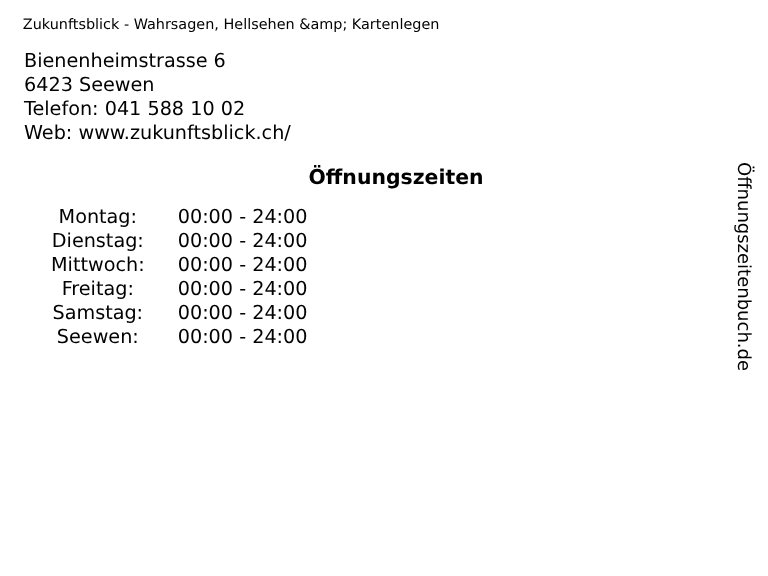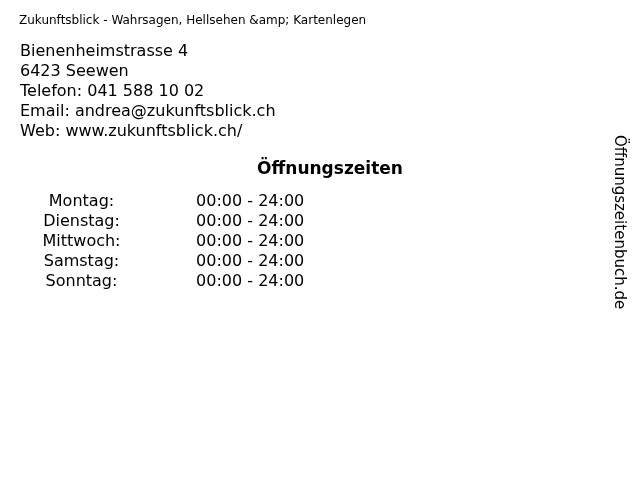--- a/index.html
+++ b/index.html
@@ -46,49 +46,44 @@
   .hours-row {
     white-space: nowrap;
   }
   .hours-day {
     display: inline-block;
     width: 123px;
     text-align: center;
   }
   .hours-time {
     display: inline-block;
-    margin-left: 48px;
   }
   .watermark {
     position: absolute;
     top: 135px;
     right: 12px;
     font-size: 15px;
     line-height: 16px;
     writing-mode: vertical-rl;
     text-orientation: mixed;
     color: #000000;
     text-decoration: none;
   }
 </style>
 </head>
 <body>
 
 <h1 class="page-title">Zukunftsblick - Wahrsagen, Hellsehen &amp;amp; Kartenlegen</h1>
 
 <div class="contact-block">
-  <div class="contact-line">Bienenheimstrasse 4</div>
+  <div class="contact-line">Bienenheimstrasse 6</div>
   <div class="contact-line">6423 Seewen</div>
   <div class="contact-line">
     <span>Telefon:</span>
     <span>041 588 10 02</span>
-  </div>
-  <div class="contact-line">
-    <span>Email:</span>
-    <span>andrea@zukunftsblick.ch</span>
   </div>
   <div class="contact-line">
     <span>Web:</span>
     <span>www.zukunftsblick.ch/</span>
   </div>
 </div>
 
 <h2 class="hours-heading">Öffnungszeiten</h2>
 
 <div class="hours-table">
@@ -98,22 +93,26 @@
   </div>
   <div class="hours-row">
     <span class="hours-day">Dienstag:</span>
     <span class="hours-time">00:00 - 24:00</span>
   </div>
   <div class="hours-row">
     <span class="hours-day">Mittwoch:</span>
     <span class="hours-time">00:00 - 24:00</span>
   </div>
   <div class="hours-row">
+    <span class="hours-day">Freitag:</span>
+    <span class="hours-time">00:00 - 24:00</span>
+  </div>
+  <div class="hours-row">
     <span class="hours-day">Samstag:</span>
     <span class="hours-time">00:00 - 24:00</span>
   </div>
   <div class="hours-row">
-    <span class="hours-day">Sonntag:</span>
+    <span class="hours-day">Seewen:</span>
     <span class="hours-time">00:00 - 24:00</span>
   </div>
 </div>
 
 <div class="watermark">Öffnungszeitenbuch.de</div>
 
 </body></html>

